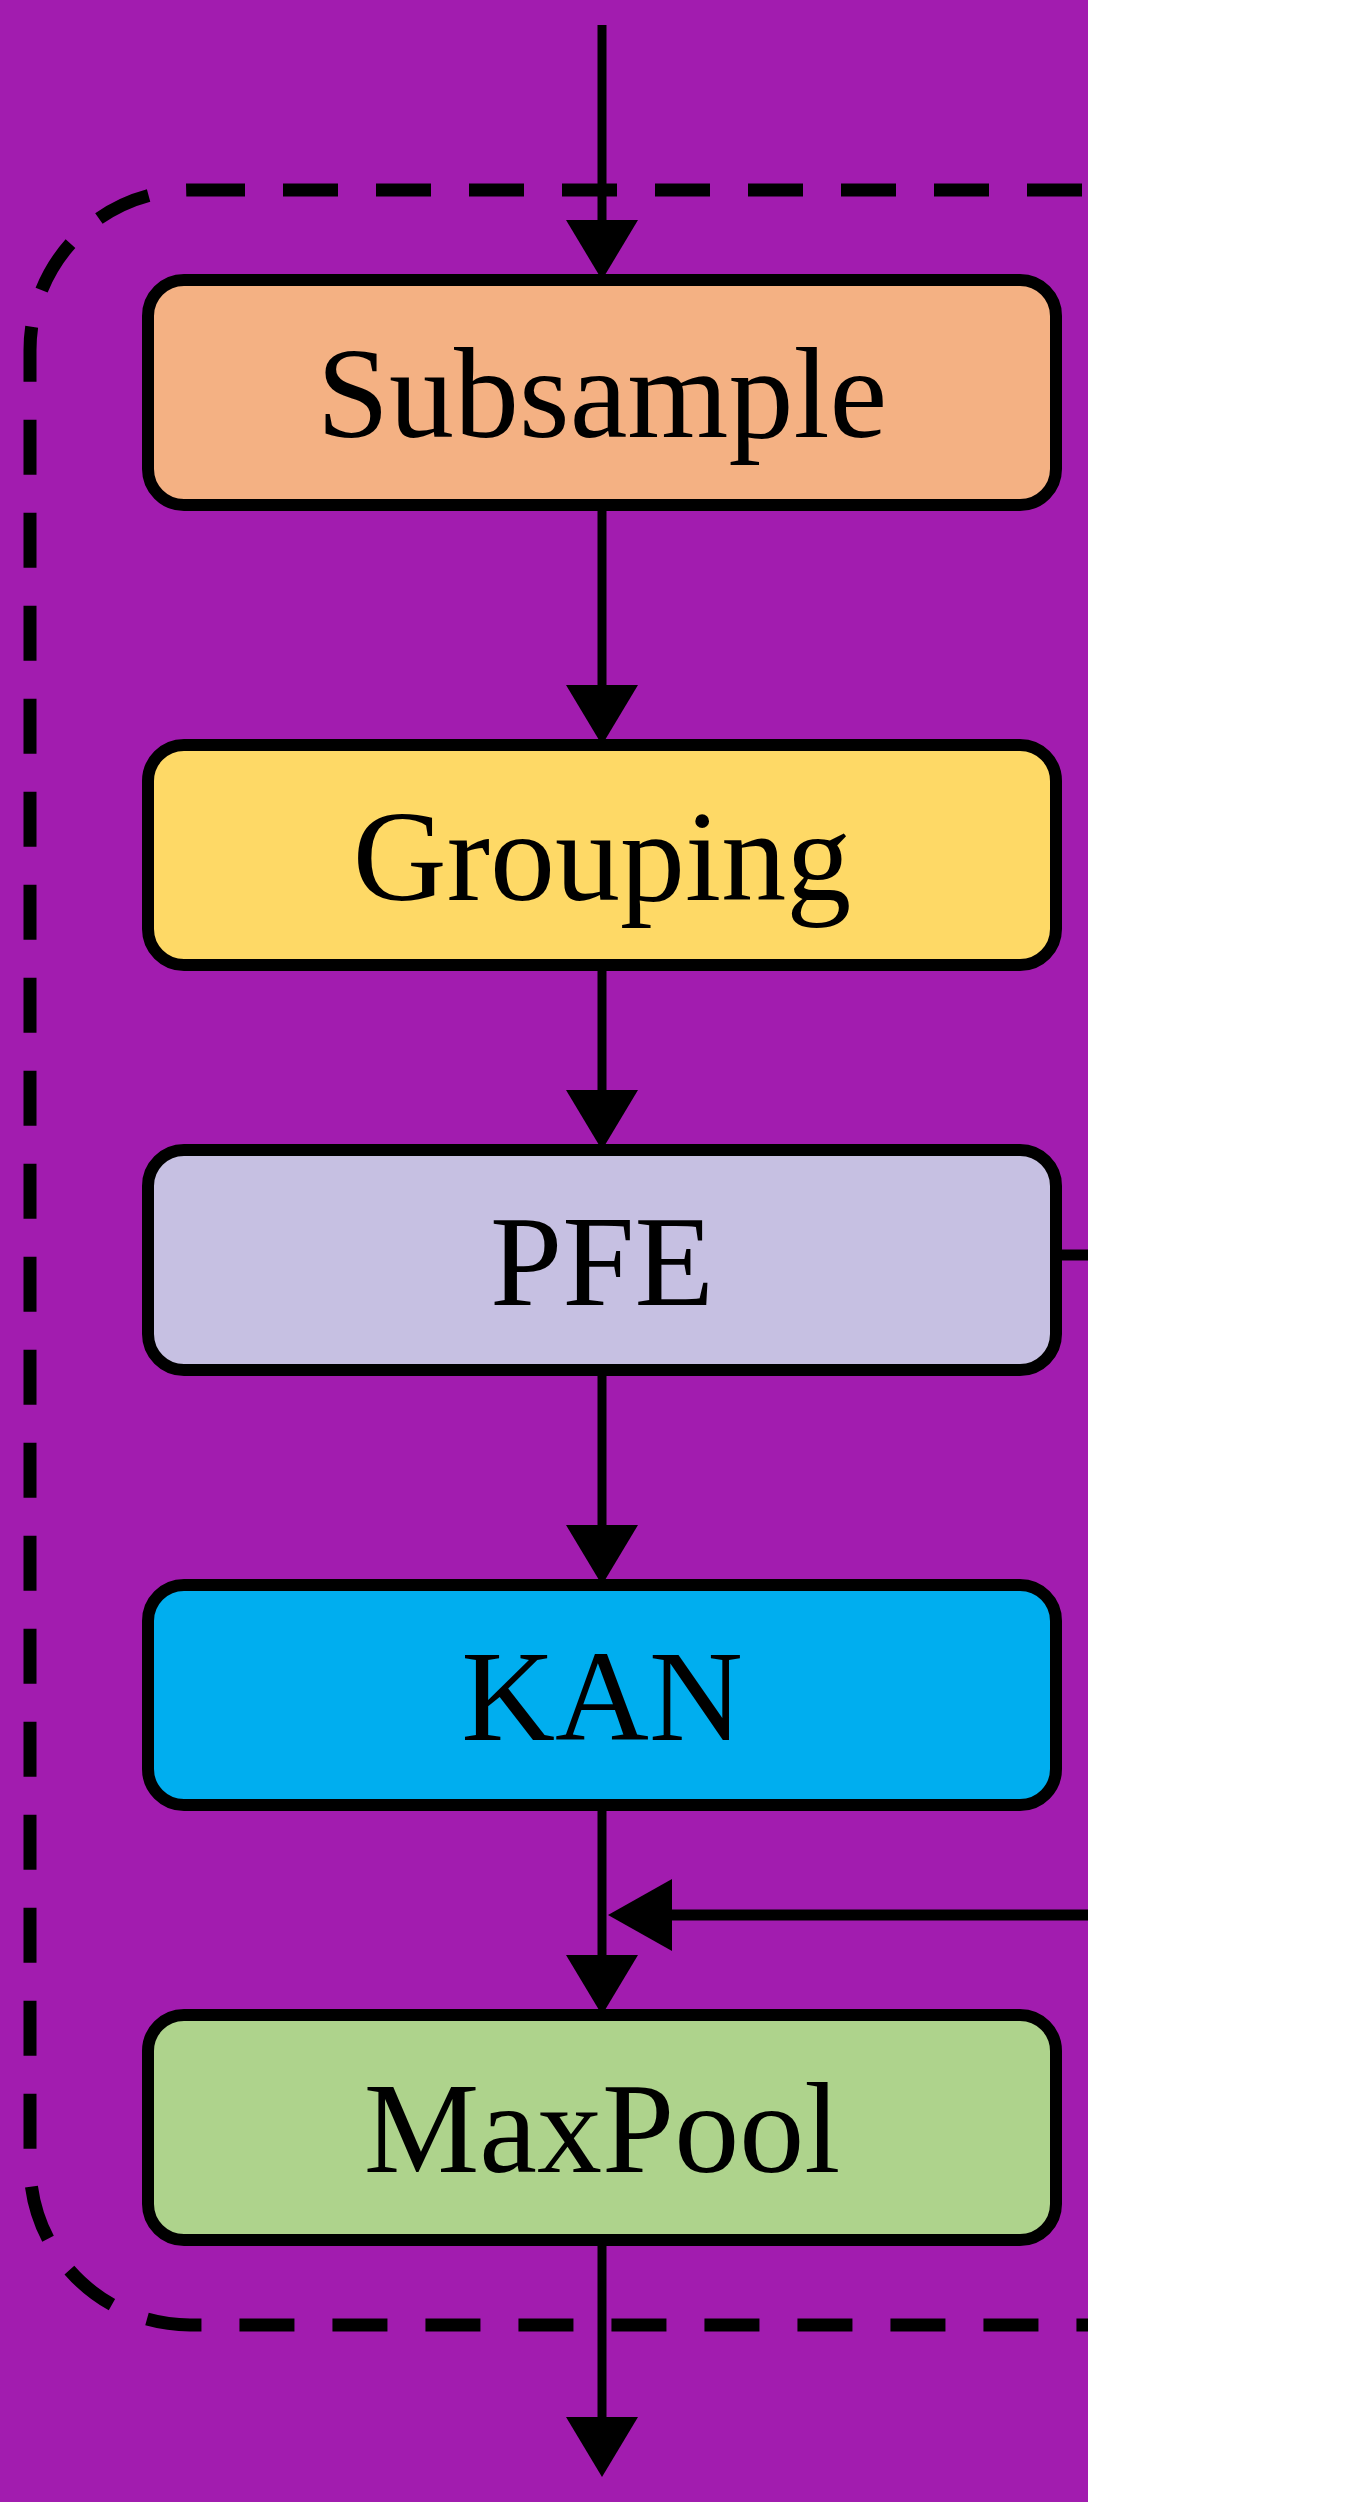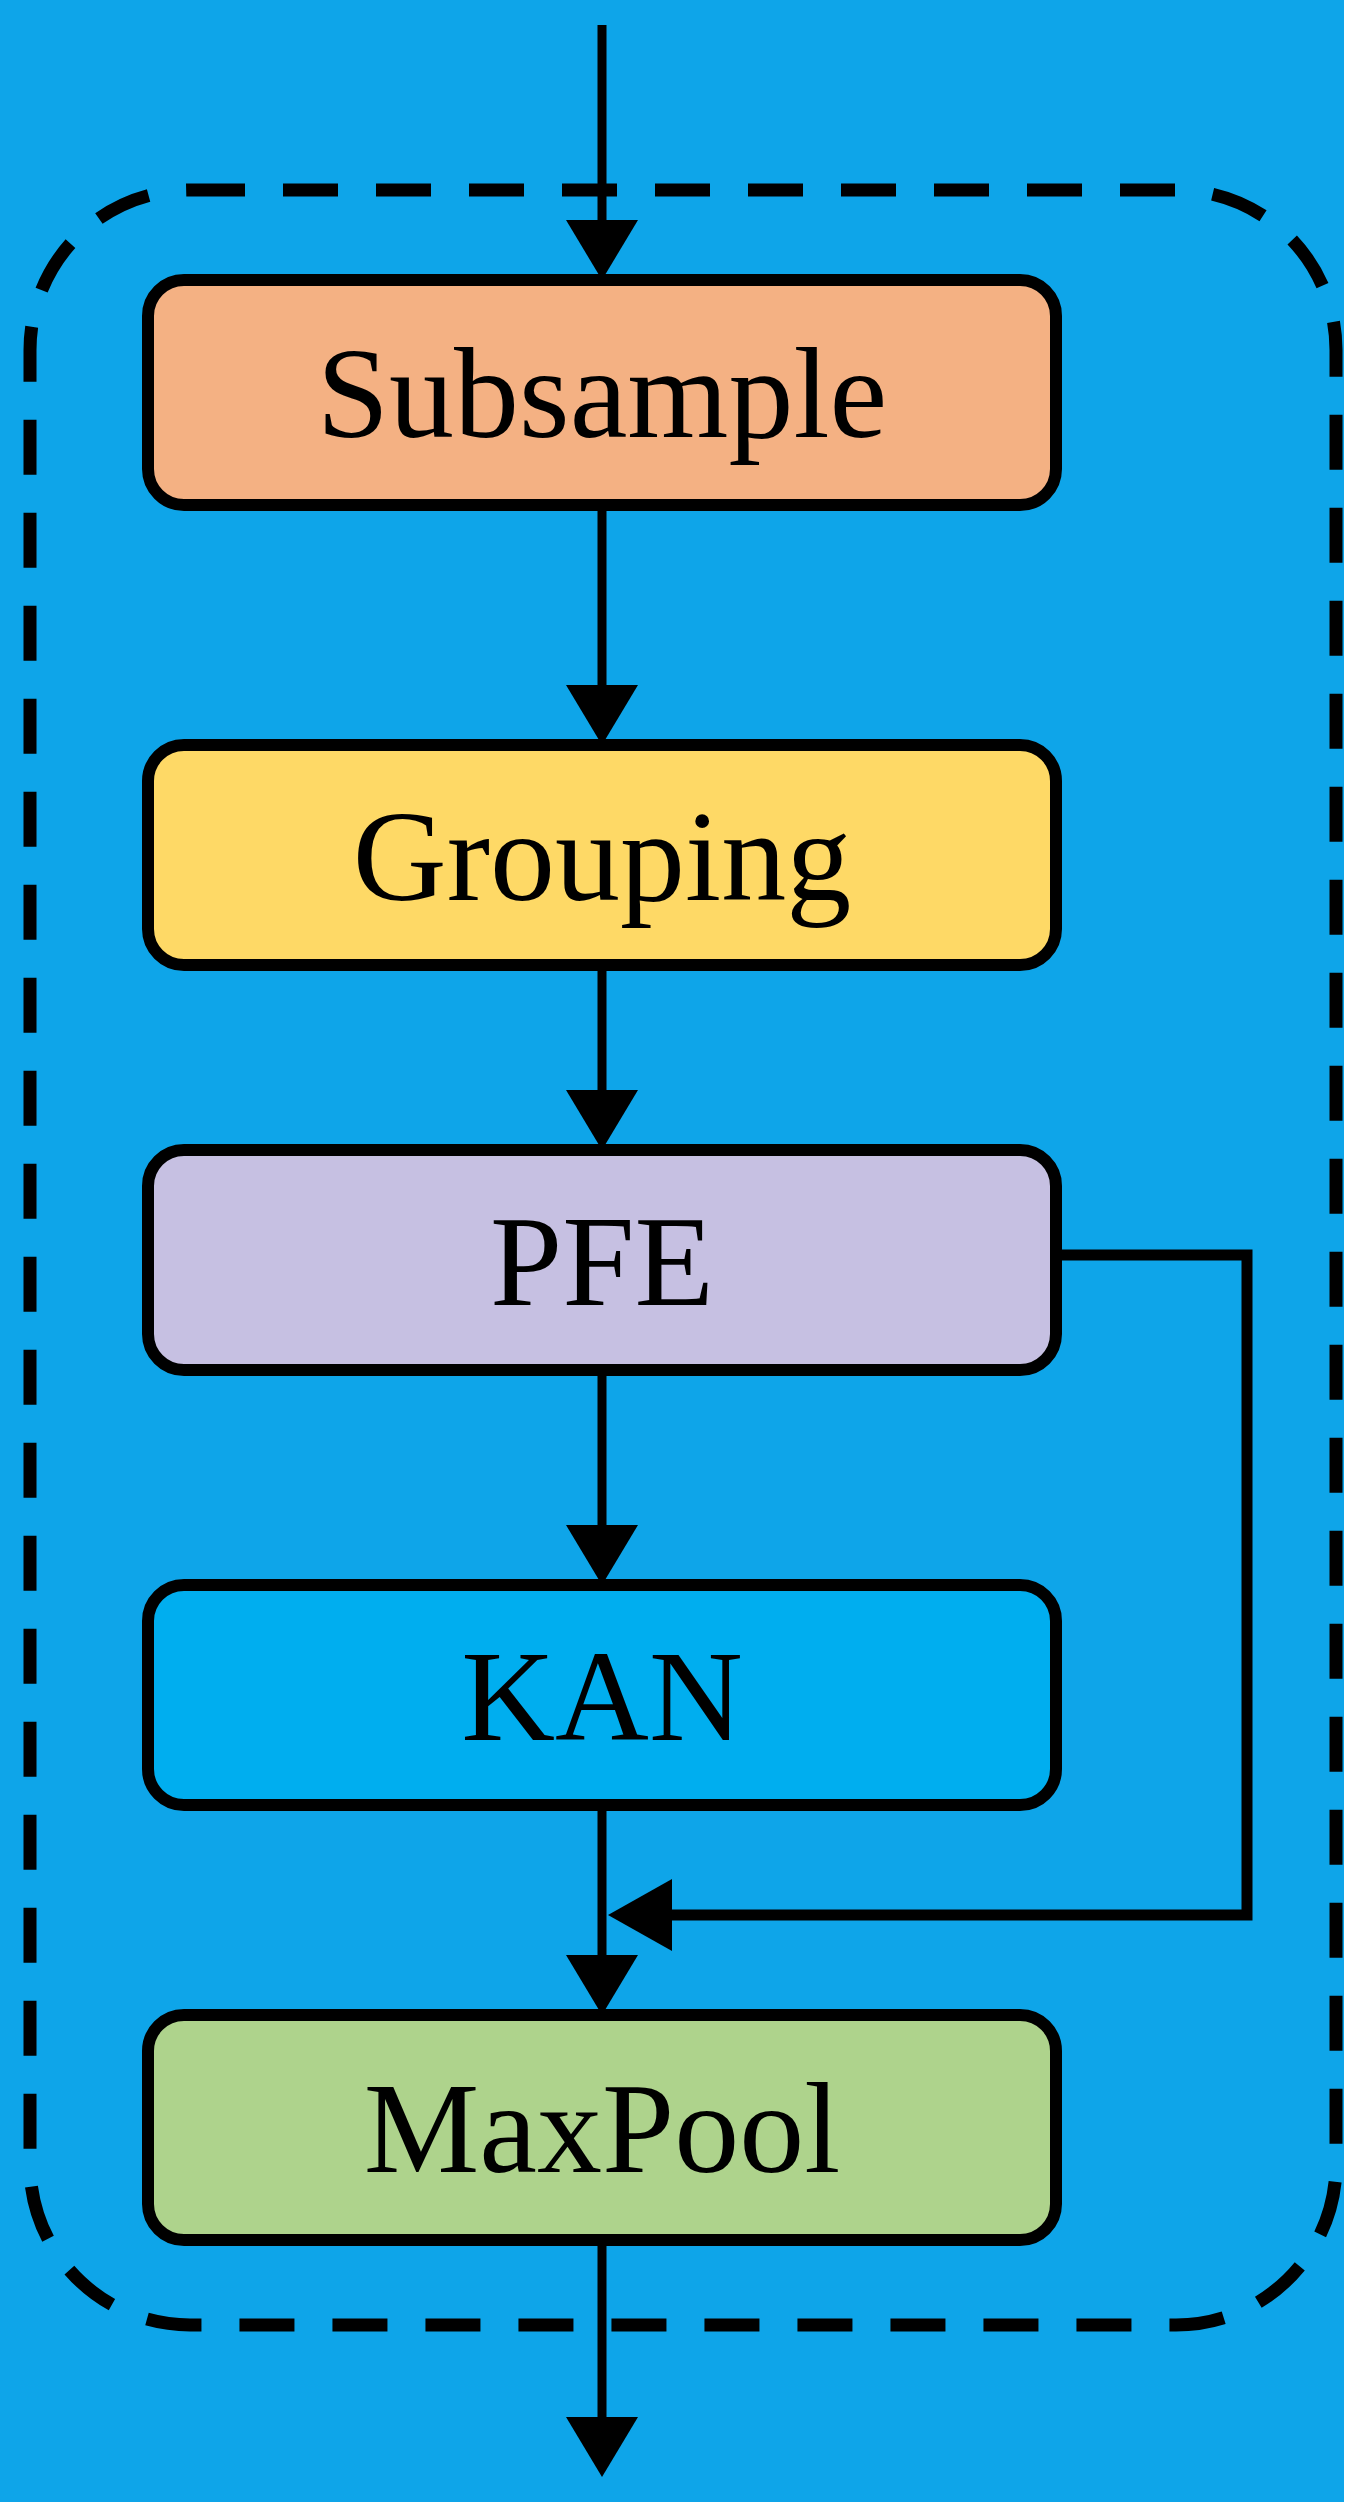--- a/index.html
+++ b/index.html
@@ -3,23 +3,23 @@
 <meta charset="utf-8">
 <style>
   html, body {
     margin: 0;
     padding: 0;
     background: #FFFFFF;
     font-family: "Liberation Serif", "DejaVu Serif", serif;
   }
   .canvas {
     position: relative;
-    width: 1344px;
+    width: 1088px;
     height: 2502px;
-    background: #0ea5e9;
+    background: #a21caf;
     overflow: hidden;
   }
   .canvas svg {
     position: absolute;
     left: 0;
     top: 0;
     display: block;
   }
   .node-rect {
     stroke: #000000;

